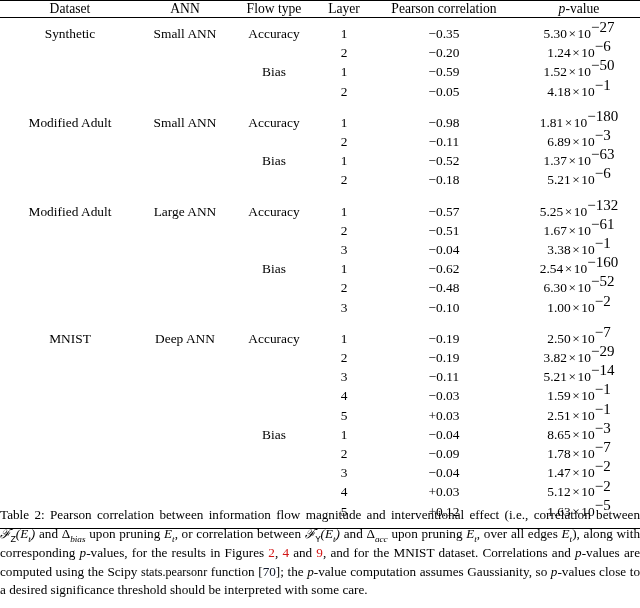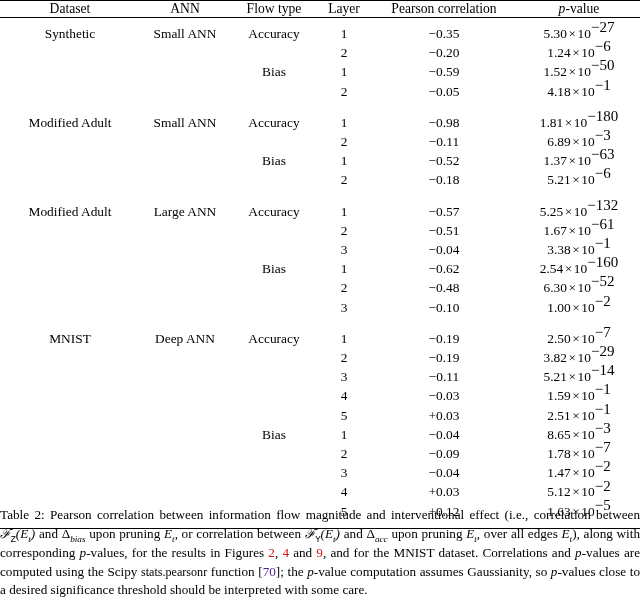--- a/index.html
+++ b/index.html
@@ -115,21 +115,21 @@
     line-height: 18.6px;
     text-align: justify;
     text-justify: inter-word;
     font-family: "Liberation Serif", "DejaVu Serif", serif;
   }
   .caption .mono {
     font-family: Liberation Serif, serif;
     font-size: 12.1px;
   }
   .cref { color: #d21414; }
-  .bref { color: #4c1d95; }
+  .bref { color: #0f172a; }
 
   .cal {
     font-family: Liberation Mono, monospace;
     font-style: italic;
     letter-spacing: -0.3px;
   }
   .sub {
     font-size: 9.2px;
     vertical-align: sub;
     line-height: 0;

